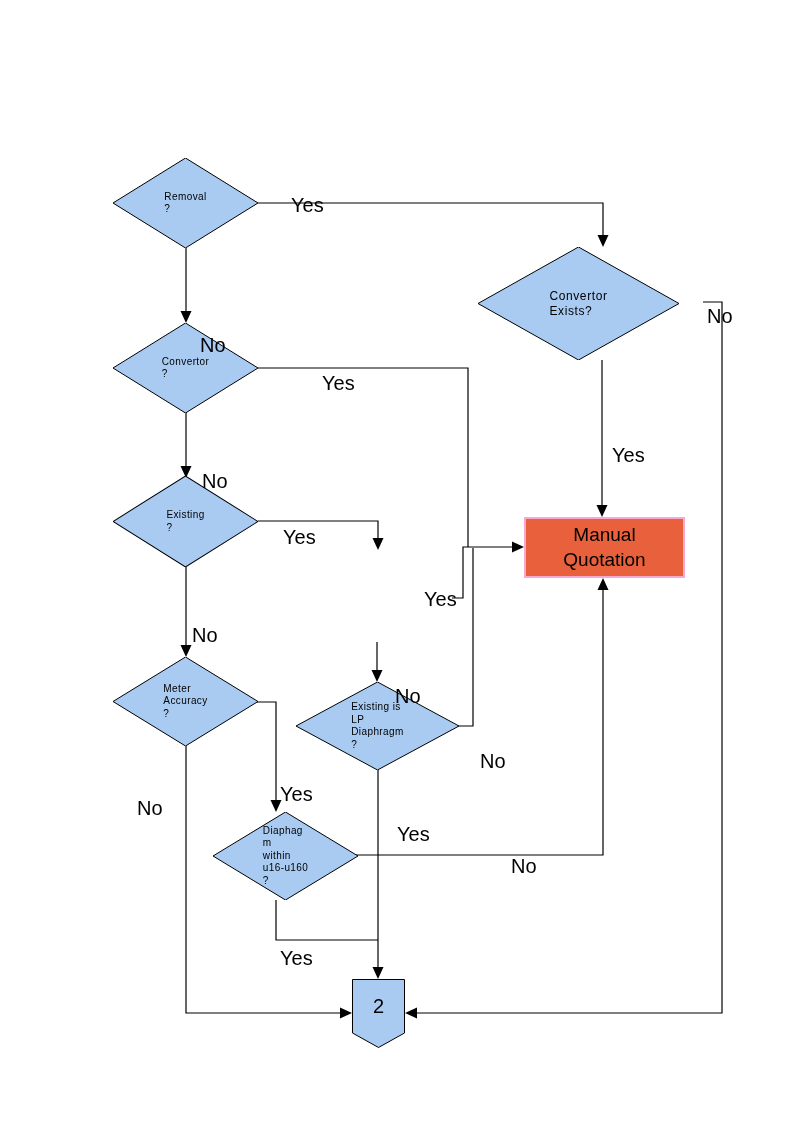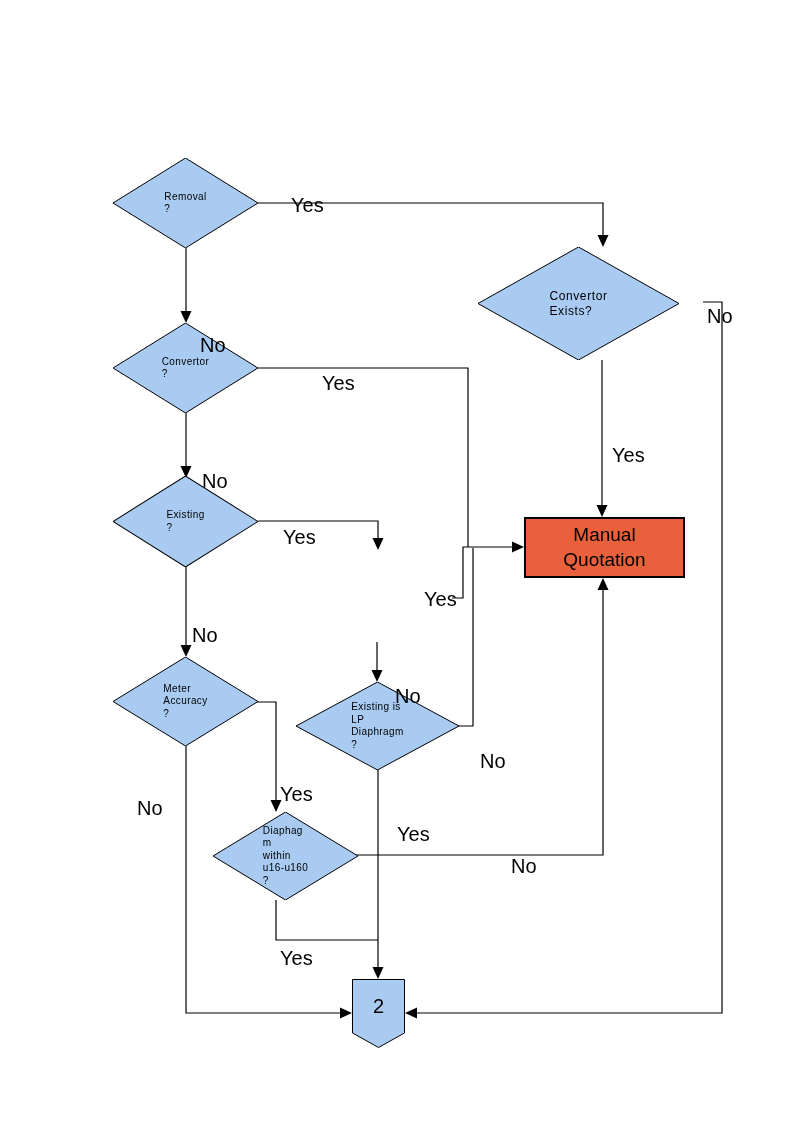--- a/index.html
+++ b/index.html
@@ -13,21 +13,21 @@
   .node{position:absolute;}
   .node svg{position:absolute;left:0;top:0;width:100%;height:100%;display:block;}
   .node svg polygon{fill:#A9CBF2;stroke:#000;stroke-width:1px;vector-effect:non-scaling-stroke;}
   .nlabel{
     position:absolute;left:0;top:0;width:100%;height:100%;
     display:flex;align-items:center;justify-content:center;
     font-size:10px;line-height:1.25;letter-spacing:0.4px;white-space:pre-line;
   }
   .node.big .nlabel{font-size:12px;letter-spacing:0.6px;}
   .terminal{
-    position:absolute;background:#E8613C;border:2px solid #000000;box-sizing:border-box;
+    position:absolute;background:#E8613C;border:2px solid #f9a8d4;box-sizing:border-box;
     display:flex;align-items:center;justify-content:center;text-align:center;
     font-size:19px;line-height:1.3;white-space:pre-line;
   }
   .pent .nlabel{font-size:20px;letter-spacing:0;}
   .elabel{position:absolute;font-size:20px;line-height:1.1;white-space:nowrap;margin-top:38px;}
 </style>
 </head>
 <body>
 
 <div class="page">

